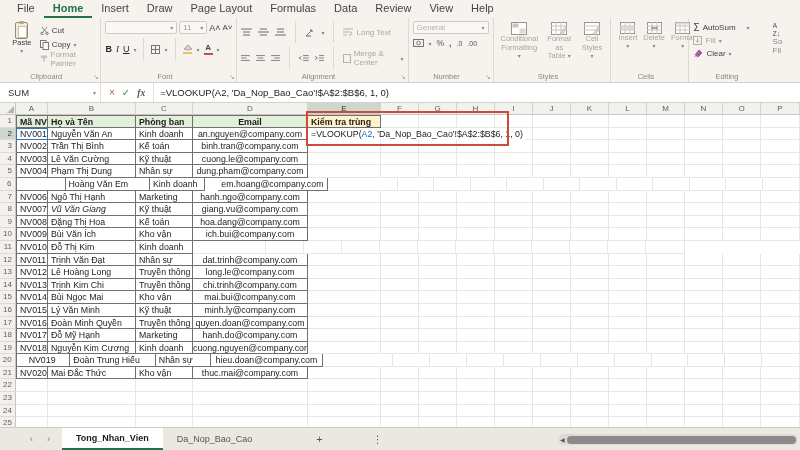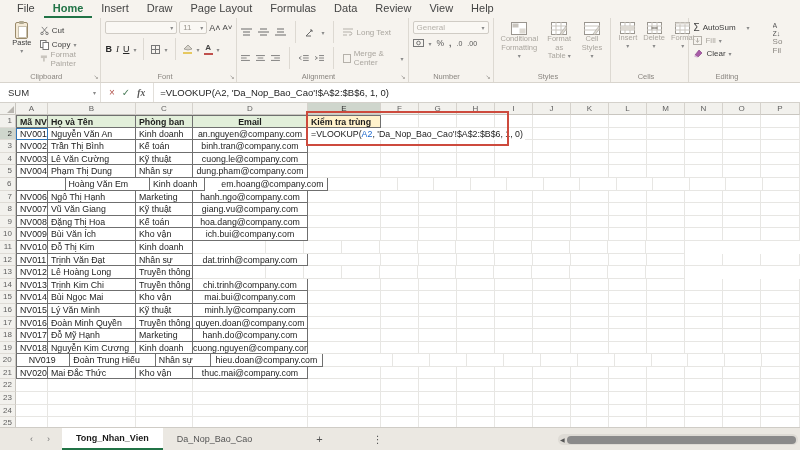--- a/index.html
+++ b/index.html
@@ -509,21 +509,21 @@
         <div class="gc" style="width: 38px;"></div>
         <div class="gc" style="width: 38px;"></div>
         <div class="gc" style="width: 38px;"></div>
         <div class="gc" style="width: 38px;"></div>
         <div class="gc" style="width: 38px;"></div>
         <div class="gc" style="width: 39px;"></div>
       </div>
       <div class="grow">
         <div class="gut" style="width: 16px;">8</div>
         <div class="gc b bl pad" style="width: 32px;">NV007</div>
-        <div class="gc b pad" style="width: 88px;">Vũ Văn Giang</div>
+        <div class="gc b pad" style="width: 88px; font-style: italic;">Vũ Văn Giang</div>
         <div class="gc b pad" style="width: 57px;">Kỹ thuật</div>
         <div class="gc b ctr" style="width: 115px;">giang.vu@company.com</div>
         <div class="gc" style="width: 73px;"></div>
         <div class="gc" style="width: 38px;"></div>
         <div class="gc" style="width: 38px;"></div>
         <div class="gc" style="width: 38px;"></div>
         <div class="gc" style="width: 38px;"></div>
         <div class="gc" style="width: 38px;"></div>
         <div class="gc" style="width: 38px;"></div>
         <div class="gc" style="width: 38px;"></div>
@@ -605,20 +605,21 @@
         <div class="gc" style="width: 38px;"></div>
         <div class="gc" style="width: 38px;"></div>
         <div class="gc" style="width: 38px;"></div>
         <div class="gc" style="width: 39px;"></div>
       </div>
       <div class="grow">
         <div class="gut" style="width: 16px;">13</div>
         <div class="gc b bl pad" style="width: 32px;">NV012</div>
         <div class="gc b pad" style="width: 88px;">Lê Hoàng Long</div>
         <div class="gc b pad" style="width: 57px;">Truyền thông</div>
+        <div class="gc b ctr" style="width: 115px;">long.le@company.com</div>
         <div class="gc" style="width: 73px;"></div>
         <div class="gc" style="width: 38px;"></div>
         <div class="gc" style="width: 38px;"></div>
         <div class="gc" style="width: 38px;"></div>
         <div class="gc" style="width: 38px;"></div>
         <div class="gc" style="width: 38px;"></div>
         <div class="gc" style="width: 38px;"></div>
         <div class="gc" style="width: 38px;"></div>
         <div class="gc" style="width: 38px;"></div>
         <div class="gc" style="width: 38px;"></div>

